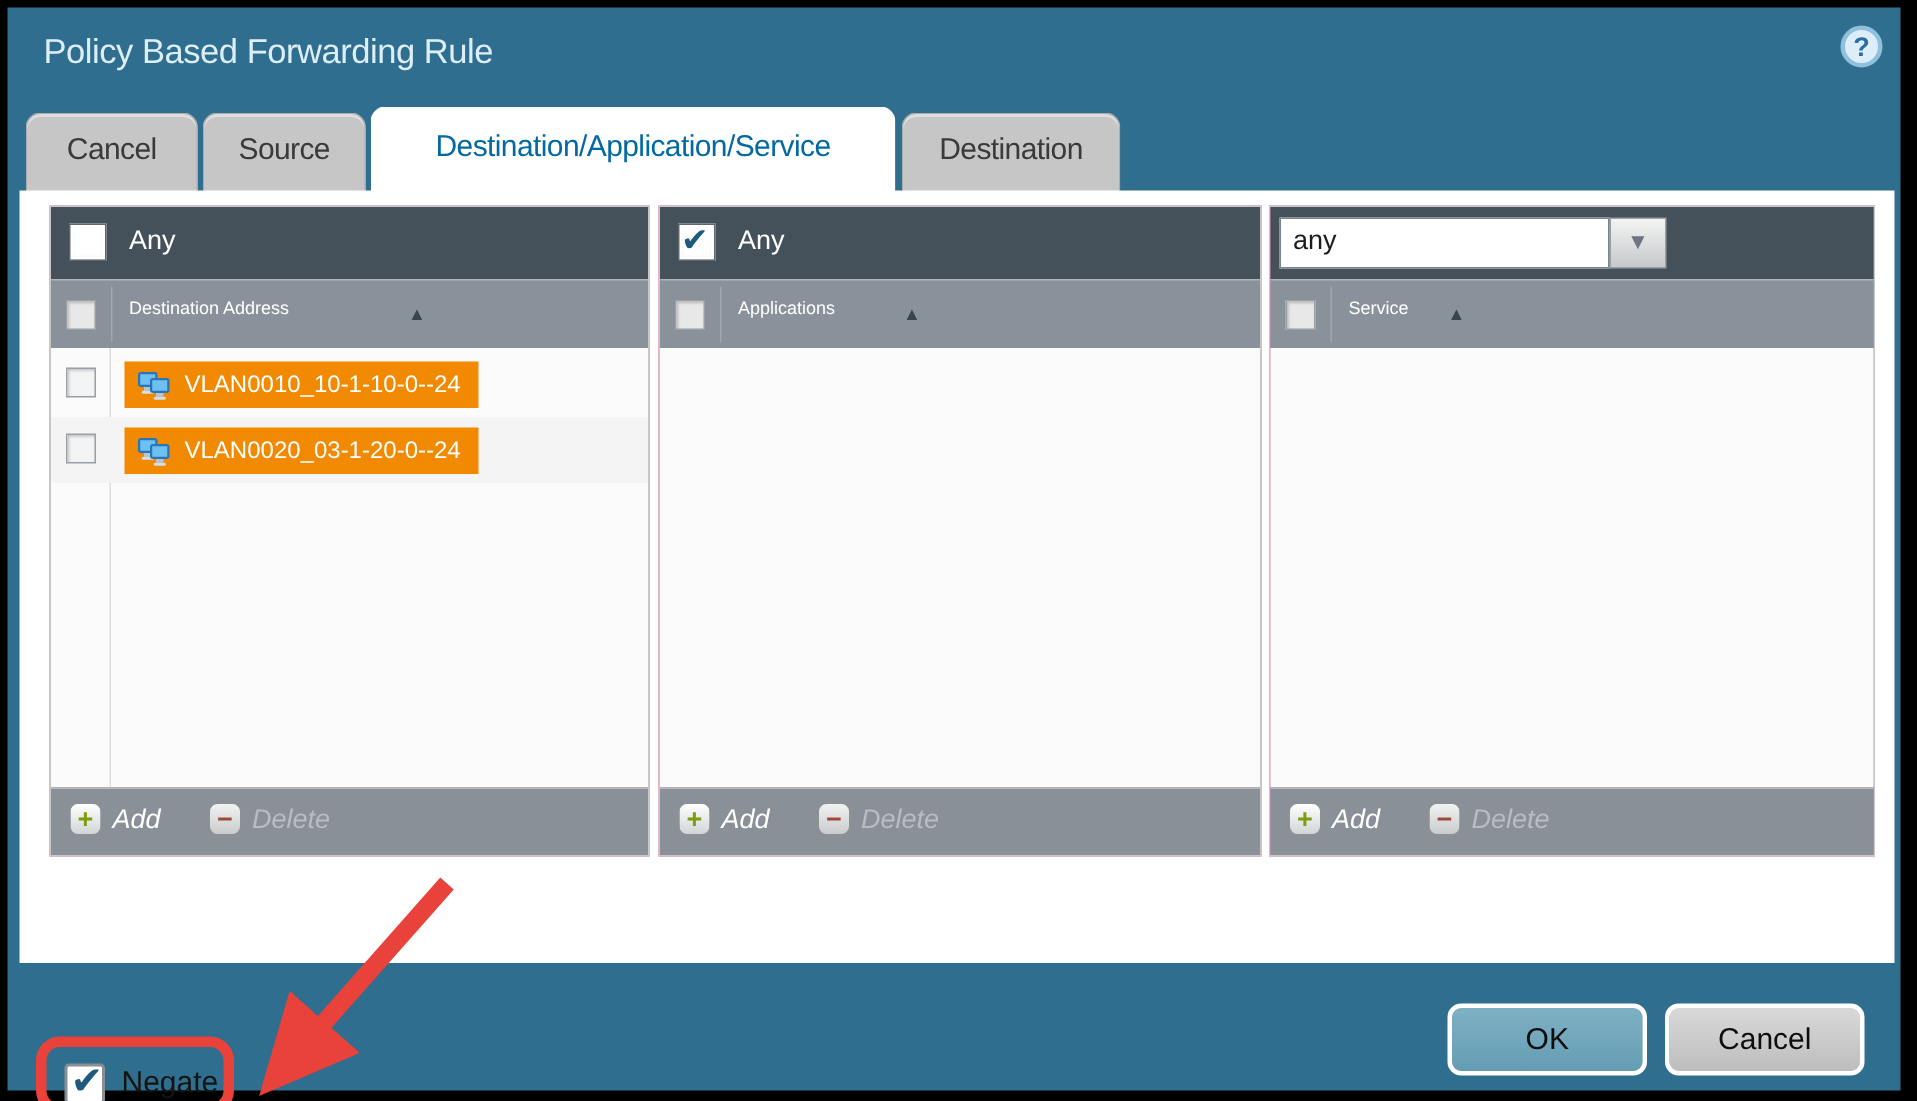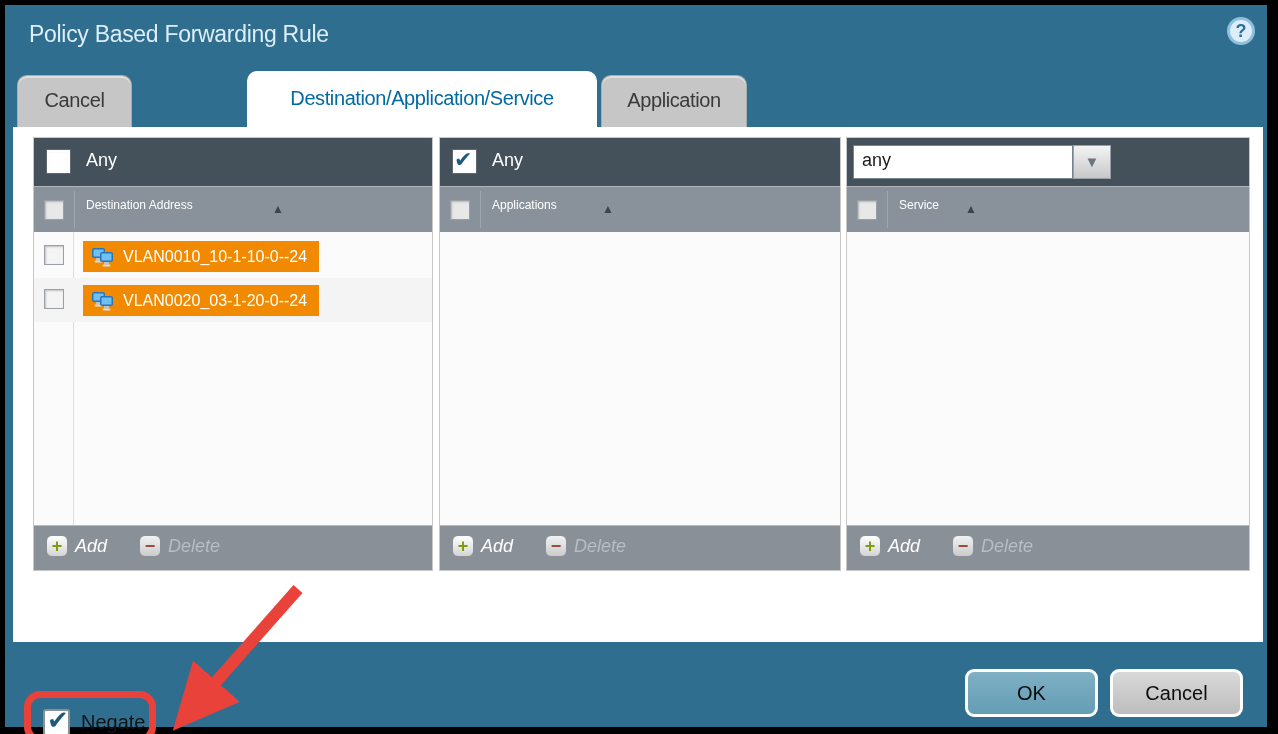--- a/index.html
+++ b/index.html
@@ -102,22 +102,23 @@
 
 <div id="stage">
 <div id="dialog">
 
   <div class="title">Policy Based Forwarding Rule</div>
   <div class="help">
     <span>?</span>
   </div>
 
   <div class="tab" style="left:12px;width:115px">Cancel</div>
+  <div class="tab" style="left:130px;width:109px">Source</div>
   <div class="tab active" style="left:242px;width:350px">Destination/Application/Service</div>
-  <div class="tab" style="left:596px;width:146px">Application</div>
+  <div class="tab" style="left:596px;width:146px">Destination</div>
 
   <div id="panel">
 
     <div class="col" style="left:20px;width:400px">
       <div class="anyrow">
         <span class="cb big"></span>
         <span class="any-label">Any</span>
       </div>
       <div class="hdrrow">
         <span class="cb mini"></span>

